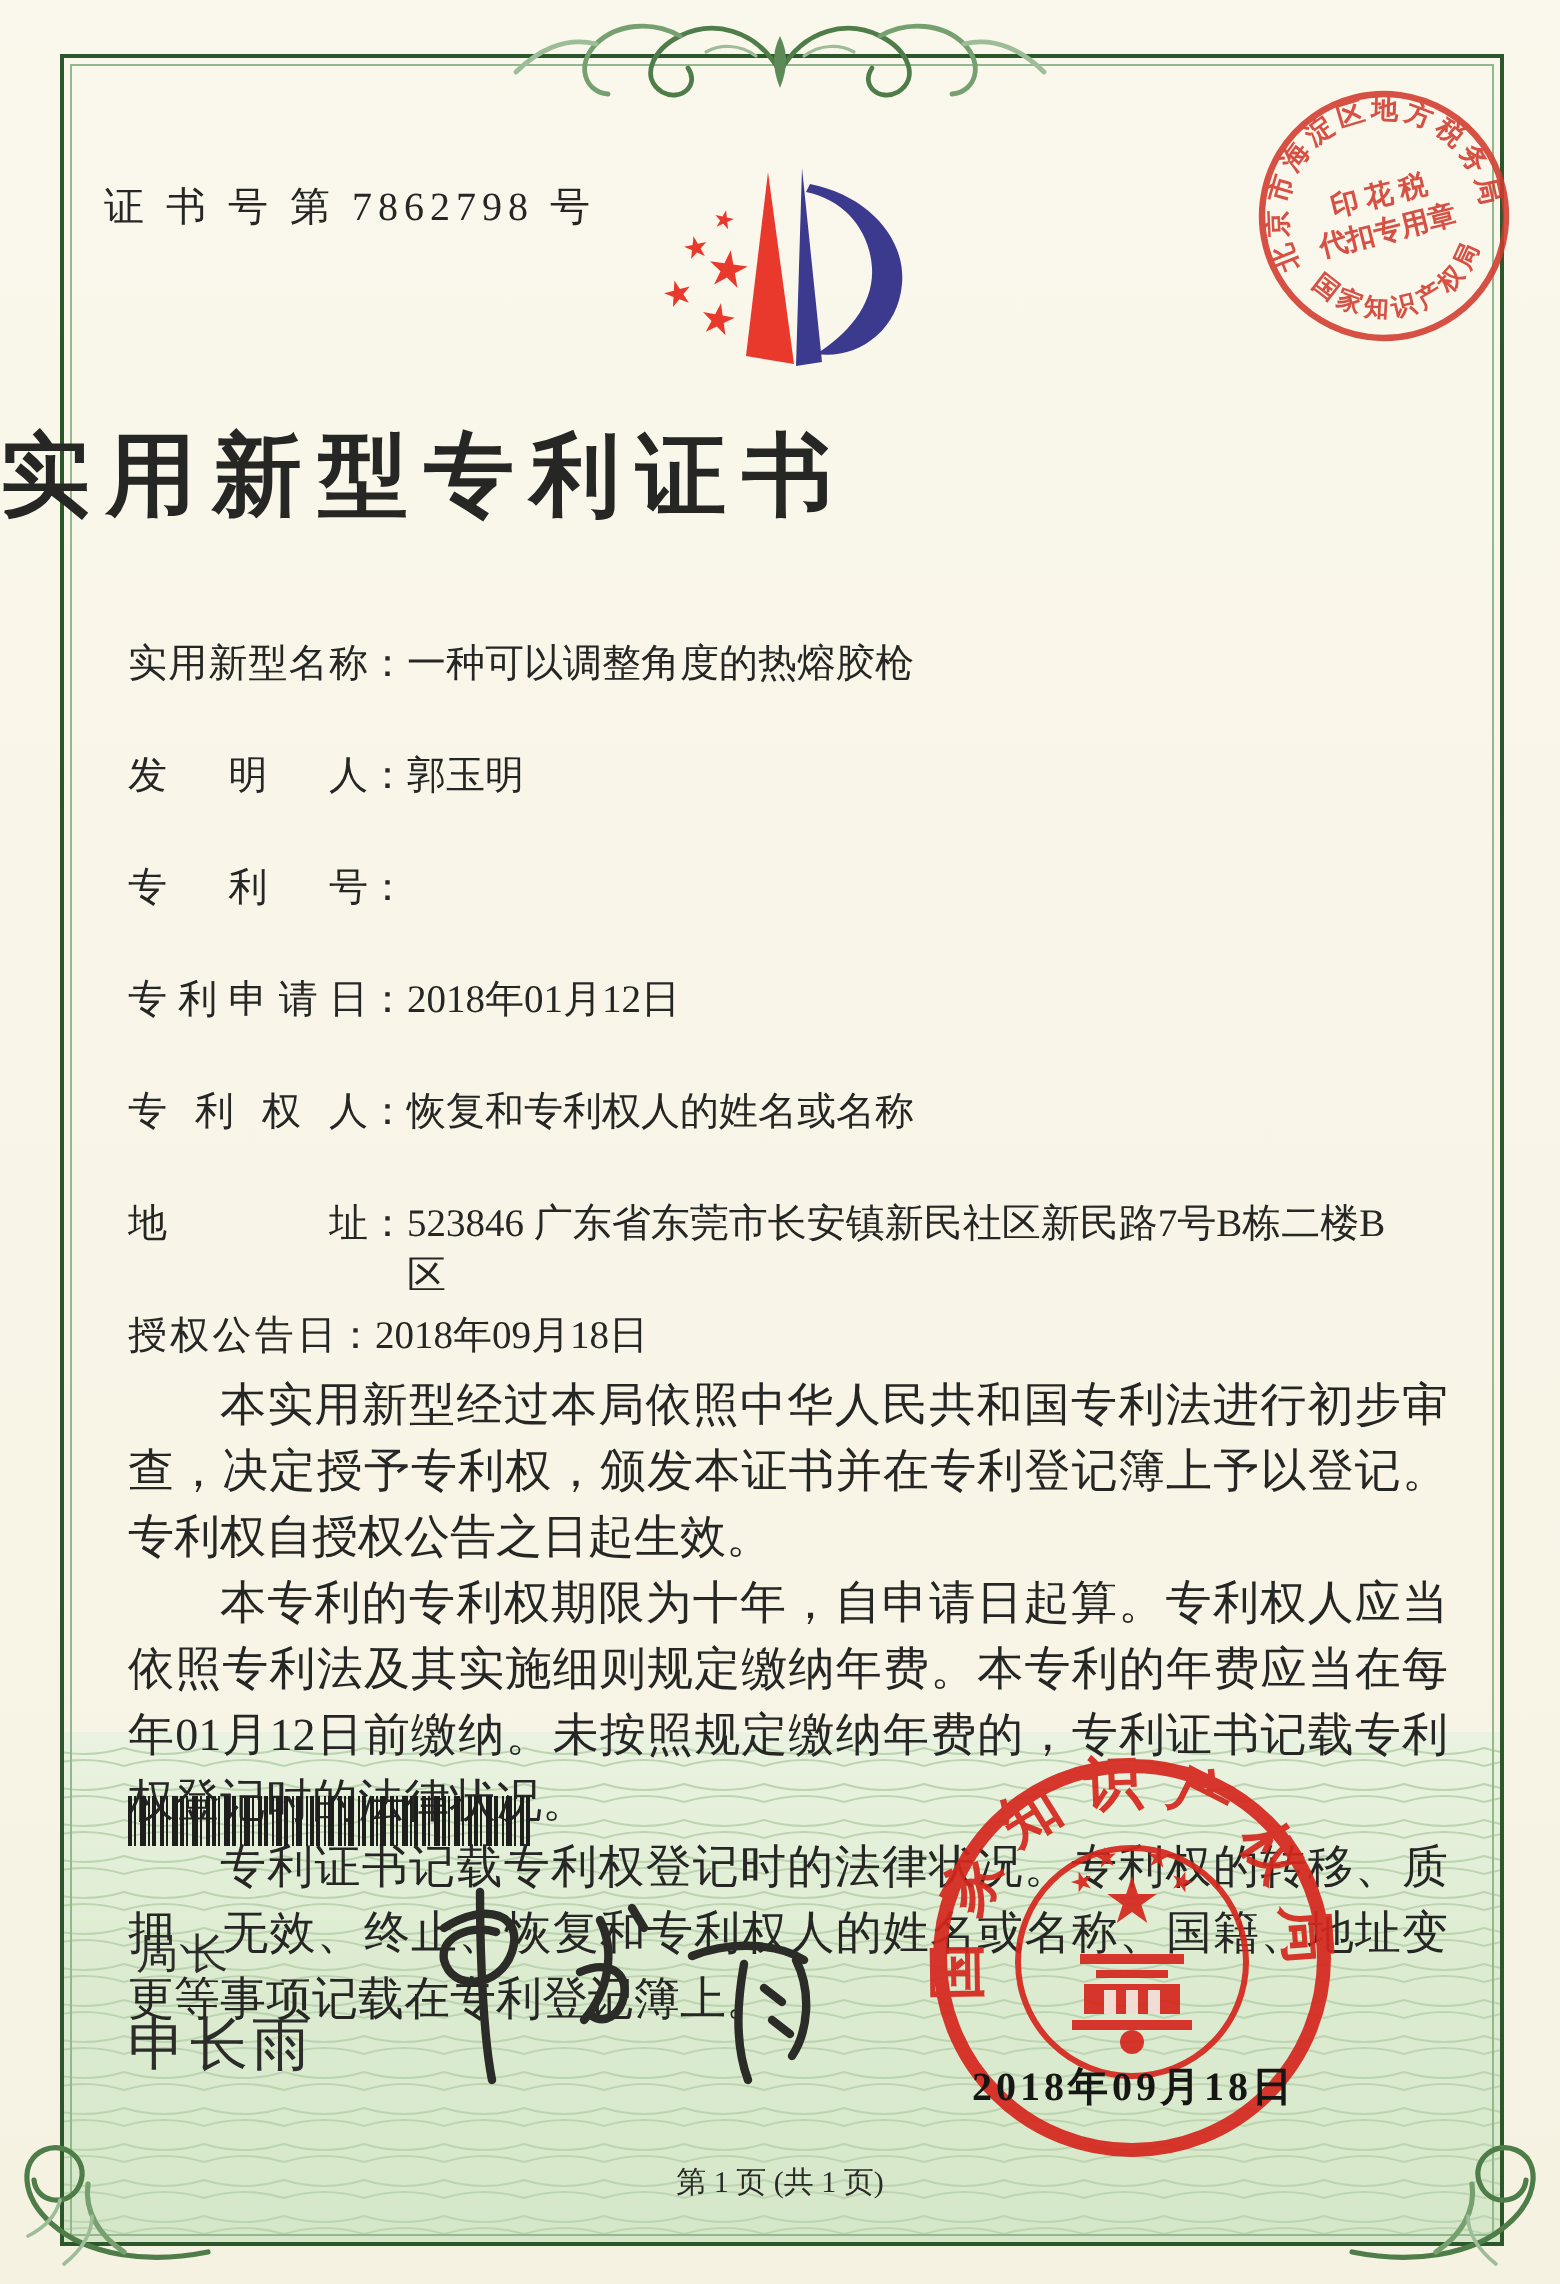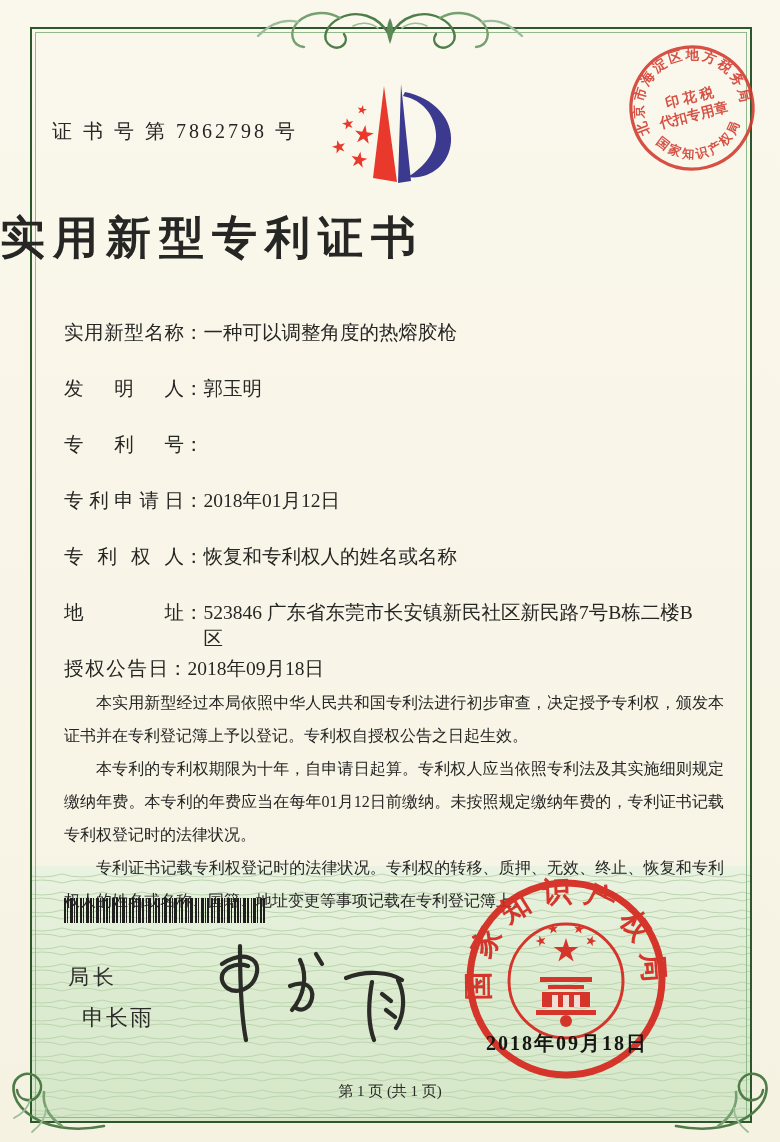--- a/index.html
+++ b/index.html
@@ -10,47 +10,47 @@
   
   .frame-outer{position:absolute;left:30px;top:27px;right:28px;bottom:19px;border:2px solid #2c572b;z-index:2;pointer-events:none;}
   .frame-inner{position:absolute;left:35px;top:32px;right:33px;bottom:24px;border:1px solid #92b88d;z-index:2;pointer-events:none;}
 
   
   .band{position:absolute;left:32px;right:30px;top:866px;bottom:21px;
         background:linear-gradient(180deg,#eaf3e1 0%,#ddecd1 45%,#d6e7c9 100%);z-index:1;}
   .band svg{position:absolute;inset:0;}
 
   
-  .cert-no{position:absolute;left:52px;top:90px;font-size:20px;letter-spacing:3px;z-index:3;margin-top:28px;}
+  .cert-no{position:absolute;left:52px;top:90px;font-size:20px;letter-spacing:3px;z-index:3;}
   .logo{position:absolute;left:318px;top:78px;z-index:3;}
   .doc-title{position:absolute;left:0;right:0;top:208px;font-size:45px;font-weight:bold;letter-spacing:8px;z-index:3;}
 
   
   .tax-stamp{position:absolute;left:612px;top:28px;z-index:4;transform:rotate(-14deg);opacity:.88;}
 
   
   .fields{position:absolute;left:64px;right:56px;top:320px;z-index:3;font-size:19.5px;line-height:26px;}
   .field-row{margin-bottom:30px;display:flex;align-items:flex-start;}
   .field-row.tight{margin-bottom:4px;}
   .f-label{display:inline-block;width:120px;text-align:justify;text-align-last:justify;flex:none;}
   .f-colon{flex:none;}
   .f-value{white-space:pre-line;}
   .grant-row{display:flex;margin-bottom:0;gap:31px;}
   .grant-col2{margin-left:62px;}
   .grant-row .f-label{width:104px;}
 
   
-  .body-text{position:absolute;left:64px;right:56px;top:686px;z-index:3;font-size:16px;line-height:33px;text-align:justify;}
+  .body-text{position:absolute;left:64px;right:56px;top:686px;z-index:3;font-size:23px;line-height:33px;text-align:justify;}
   .body-text p{margin:0;text-indent:2em;}
 
   
   .barcode{position:absolute;left:64px;top:898px;width:218px;height:25px;display:flex;align-items:stretch;z-index:3;}
   .barcode i{display:block;background:#1e1e1c;}
   .director-title{position:absolute;left:68px;top:963px;font-family:"Liberation Sans","DejaVu Sans",sans-serif;font-size:21px;color:#2c2c2a;z-index:3;letter-spacing:4px;}
-  .director-name{position:absolute;left:82px;top:1003px;font-family:"Liberation Sans","DejaVu Sans",sans-serif;font-size:22px;color:#2c2c2a;z-index:3;letter-spacing:2px;}
+  .director-name{position:absolute;left:64px;top:1003px;font-family:"Liberation Sans","DejaVu Sans",sans-serif;font-size:29px;color:#2c2c2a;z-index:3;letter-spacing:2px;}
   .signature{position:absolute;left:200px;top:940px;z-index:4;}
   .seal{position:absolute;left:456px;top:869px;z-index:4;opacity:.93;}
   .seal-date{position:absolute;left:486px;top:1030px;font-size:20px;font-weight:bold;letter-spacing:2px;z-index:5;color:#161614;}
   .page-note{position:absolute;left:0;right:0;top:1082px;text-align:center;font-size:15px;z-index:3;color:#2a2a28;}
 
   
   .orn-top{position:absolute;left:252px;top:2px;z-index:3;}
   .orn-bl{position:absolute;left:2px;top:1070px;z-index:3;}
   .orn-br{position:absolute;right:2px;top:1070px;z-index:3;transform:scale(-1,1);}
 </style>

